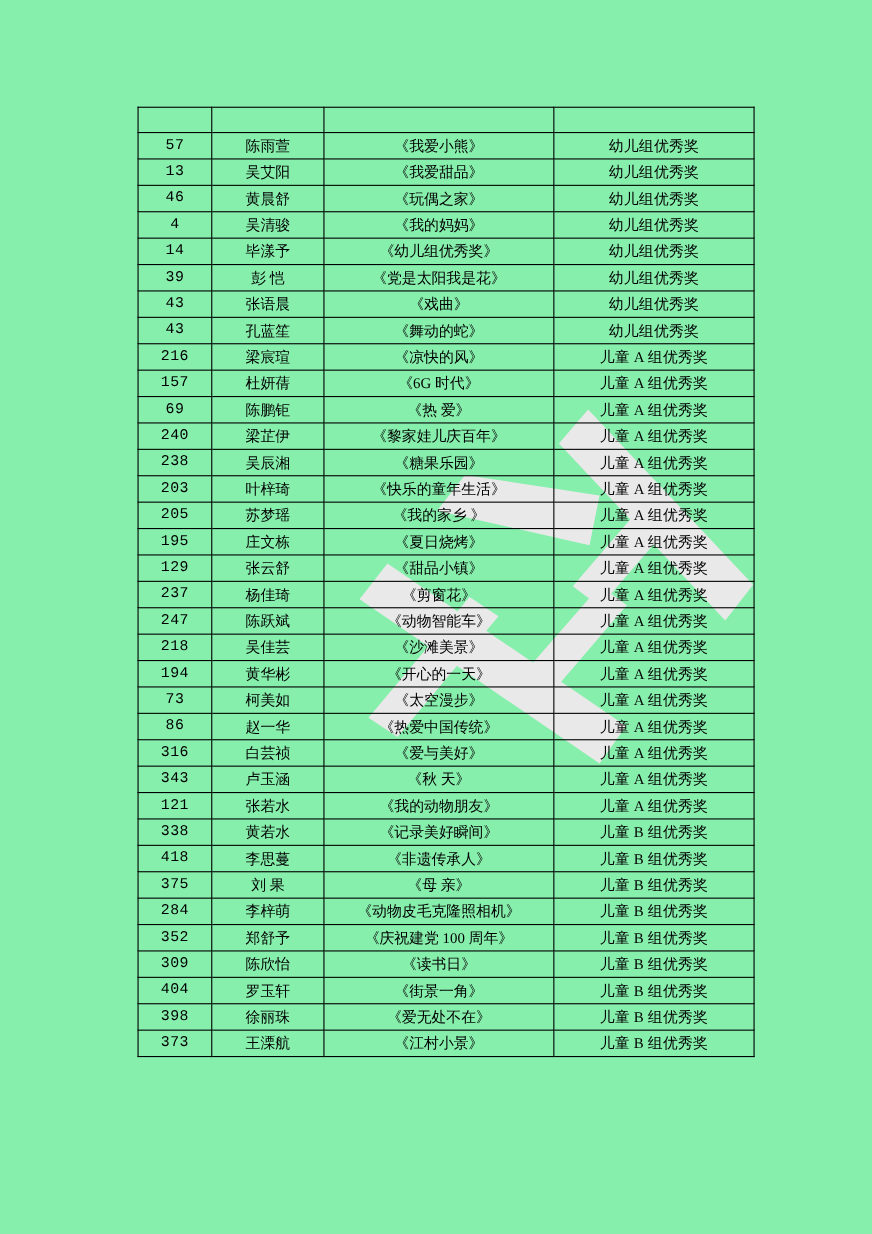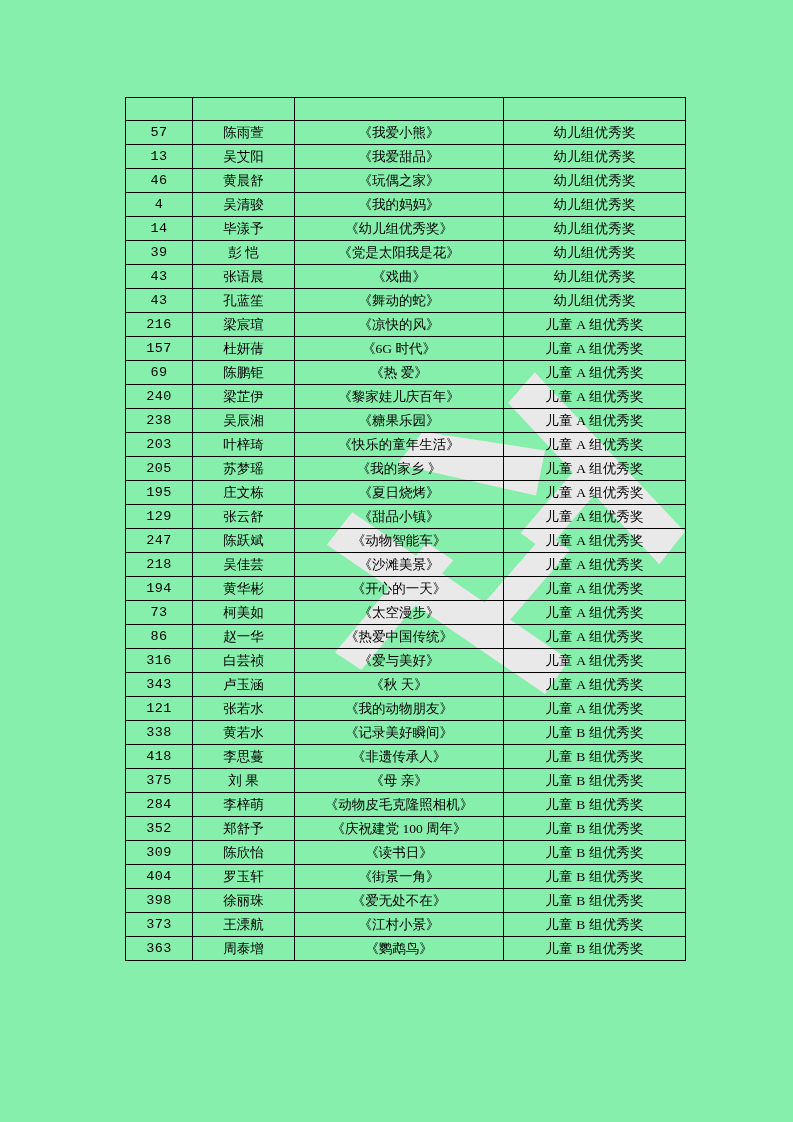--- a/index.html
+++ b/index.html
@@ -201,20 +201,26 @@
             <td class="col-title title-cell">《夏日烧烤》</td>
             <td class="col-award award-cell">儿童 A 组优秀奖</td>
           </tr>
           <tr>
             <td class="col-num num-cell">129</td>
             <td class="col-name name-cell">张云舒</td>
             <td class="col-title title-cell">《甜品小镇》</td>
             <td class="col-award award-cell">儿童 A 组优秀奖</td>
           </tr>
           <tr>
+            <td class="col-num num-cell">237</td>
+            <td class="col-name name-cell">杨佳琦</td>
+            <td class="col-title title-cell">《剪窗花》</td>
+            <td class="col-award award-cell">儿童 A 组优秀奖</td>
+          </tr>
+          <tr>
             <td class="col-num num-cell">247</td>
             <td class="col-name name-cell">陈跃斌</td>
             <td class="col-title title-cell">《动物智能车》</td>
             <td class="col-award award-cell">儿童 A 组优秀奖</td>
           </tr>
           <tr>
             <td class="col-num num-cell">218</td>
             <td class="col-name name-cell">吴佳芸</td>
             <td class="col-title title-cell">《沙滩美景》</td>
             <td class="col-award award-cell">儿童 A 组优秀奖</td>
@@ -302,23 +308,17 @@
             <td class="col-name name-cell">徐丽珠</td>
             <td class="col-title title-cell">《爱无处不在》</td>
             <td class="col-award award-cell">儿童 B 组优秀奖</td>
           </tr>
           <tr>
             <td class="col-num num-cell">373</td>
             <td class="col-name name-cell">王溧航</td>
             <td class="col-title title-cell">《江村小景》</td>
             <td class="col-award award-cell">儿童 B 组优秀奖</td>
           </tr>
-          <tr>
-            <td class="col-num num-cell">363</td>
-            <td class="col-name name-cell">周泰增</td>
-            <td class="col-title title-cell">《鹦鹉鸟》</td>
-            <td class="col-award award-cell">儿童 B 组优秀奖</td>
-          </tr>
         </tbody>
     </table>
   </div>
 
 </div>
 
 </body></html>

